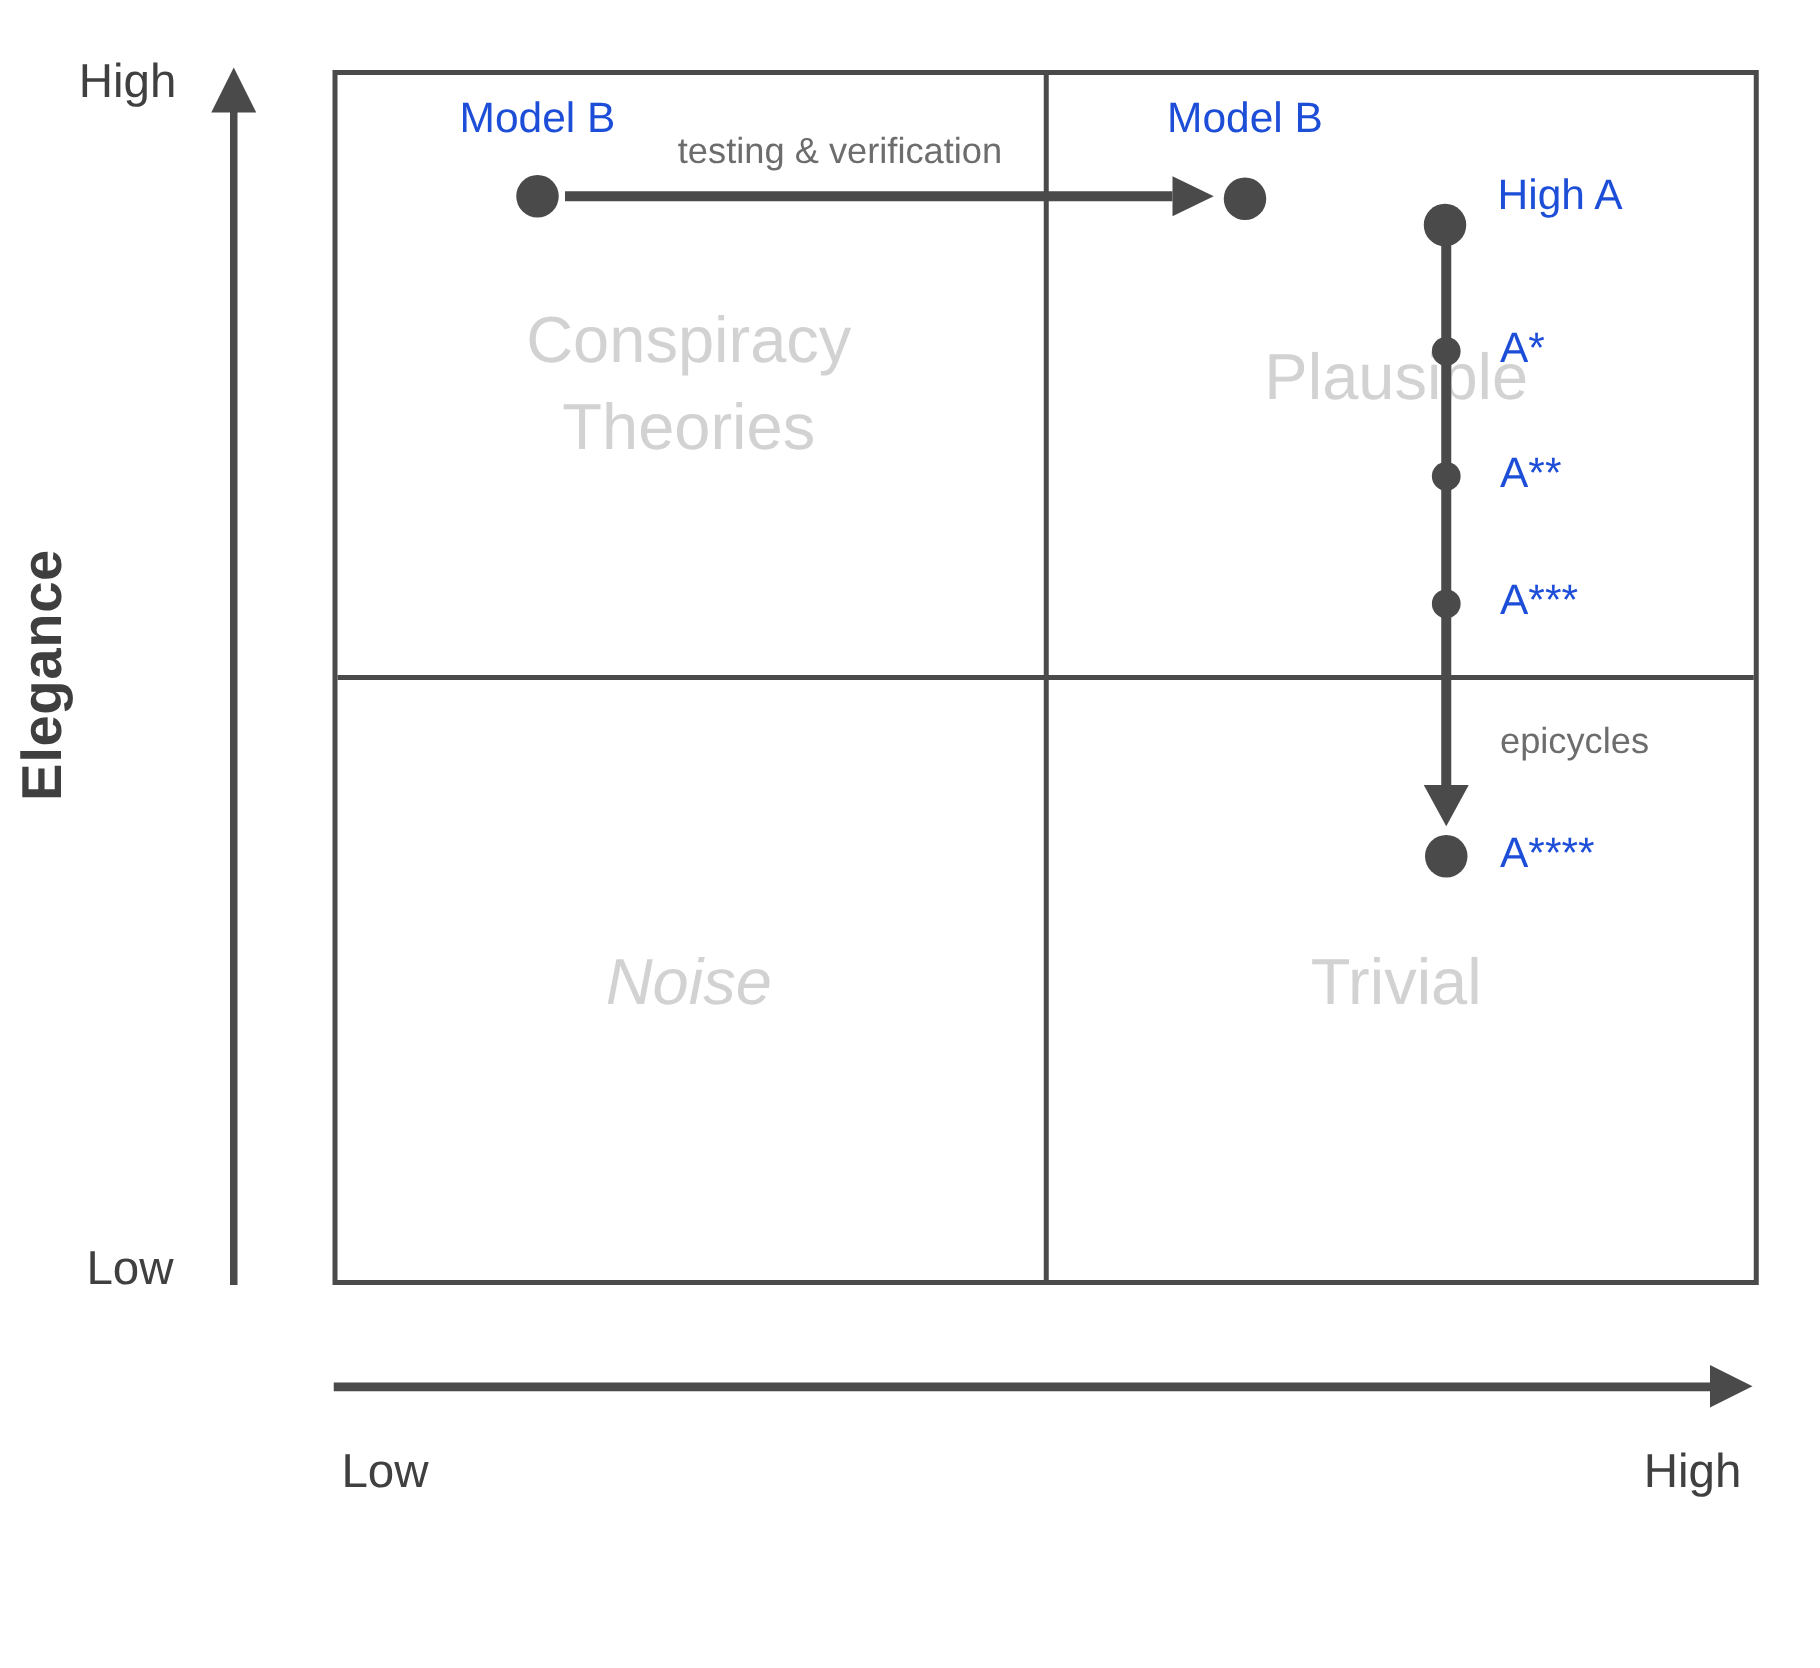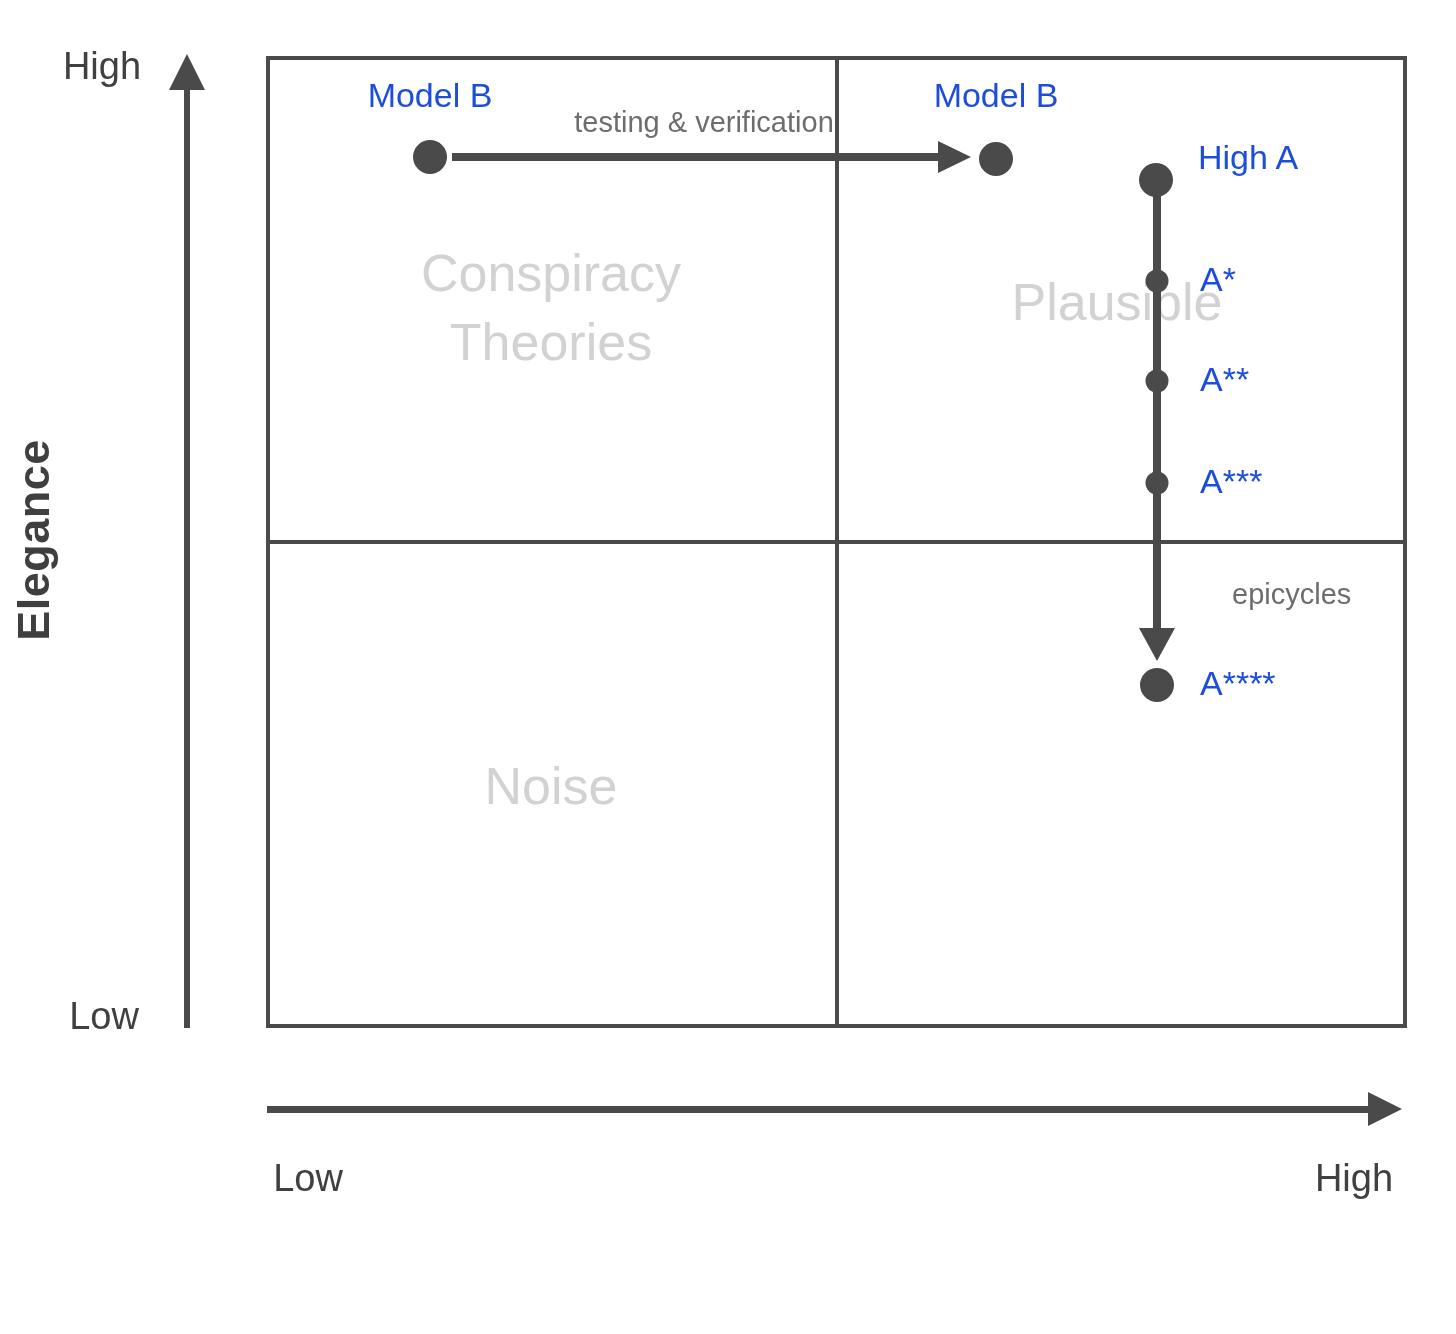--- a/index.html
+++ b/index.html
@@ -39,21 +39,21 @@
     border-left:18px solid transparent;border-right:18px solid transparent;
     border-top:33px solid #4a4a4a;}
   
   .dot{background:#4a4a4a;border-radius:50%;transform:translate(-50%,-50%);z-index:3;}
   .dot.big{width:34px;height:34px;}
   .dot.small{width:23px;height:23px;}
   
   .center{transform:translate(-50%,-50%);white-space:nowrap;}
   .vmid{transform:translateY(-50%);white-space:nowrap;}
   .point-label{font-size:34px;font-weight:500;color:#1d4ed8;z-index:4;}
-  .arrow-label{font-size:29px;font-weight:400;color:#6d6d6d;z-index:4;margin-left:32px;}
+  .arrow-label{font-size:29px;font-weight:400;color:#6d6d6d;z-index:4;}
   .tick-label{font-size:38px;font-weight:400;color:#404040;}
   .axis-title{font-size:45px;font-weight:600;color:#3f3f3f;letter-spacing:0.5px;}
   .quadrant-label{
     font-size:52px;font-weight:500;color:#d2d2d2;
     text-align:center;z-index:1;line-height:1.33;
   }
   #quadrant-top-left-label{left:551px;top:308px;width:460px;
     transform:translate(-50%,-50%);}
   #y-axis-title{left:34px;top:540px;transform:translate(-50%,-50%) rotate(-90deg);white-space:nowrap;}
 </style>
@@ -73,21 +73,22 @@
   <div class="abs tick-label center" style="left:308px;top:1178px;">Low</div>
   <div class="abs tick-label center" style="left:1354px;top:1178px;">High</div>
 
   <div class="abs" id="plot-box">
     <div class="abs divider-v"></div>
     <div class="abs divider-h"></div>
   </div>
 
   <div class="abs quadrant-label center" style="left:1117px;top:303px;">Plausible</div>
   <div class="abs quadrant-label" id="quadrant-top-left-label">Conspiracy Theories</div>
-  <div class="abs quadrant-label center" style="left:551px;top:787px;">Noise</div>
+  <div class="abs quadrant-label center" style="left:551px;top:787px;font-style:italic;">Noise</div>
+  <div class="abs quadrant-label center" style="left:1117px;top:787px;">Trivial</div>
 
   <div class="abs axis-line" id="testing-arrow-line"></div>
   <div class="abs tri" id="testing-arrowhead"></div>
   <div class="abs arrow-label center" style="left:672px;top:122px;">testing &amp; verification</div>
 
   <div class="abs axis-line" id="epicycles-arrow-line"></div>
   <div class="abs tri" id="epicycles-arrowhead"></div>
   <div class="abs arrow-label vmid" style="left:1200px;top:594px;text-align:right;">epicycles</div>
 
   <div class="abs dot big" style="left:430px;top:157px;"></div>

